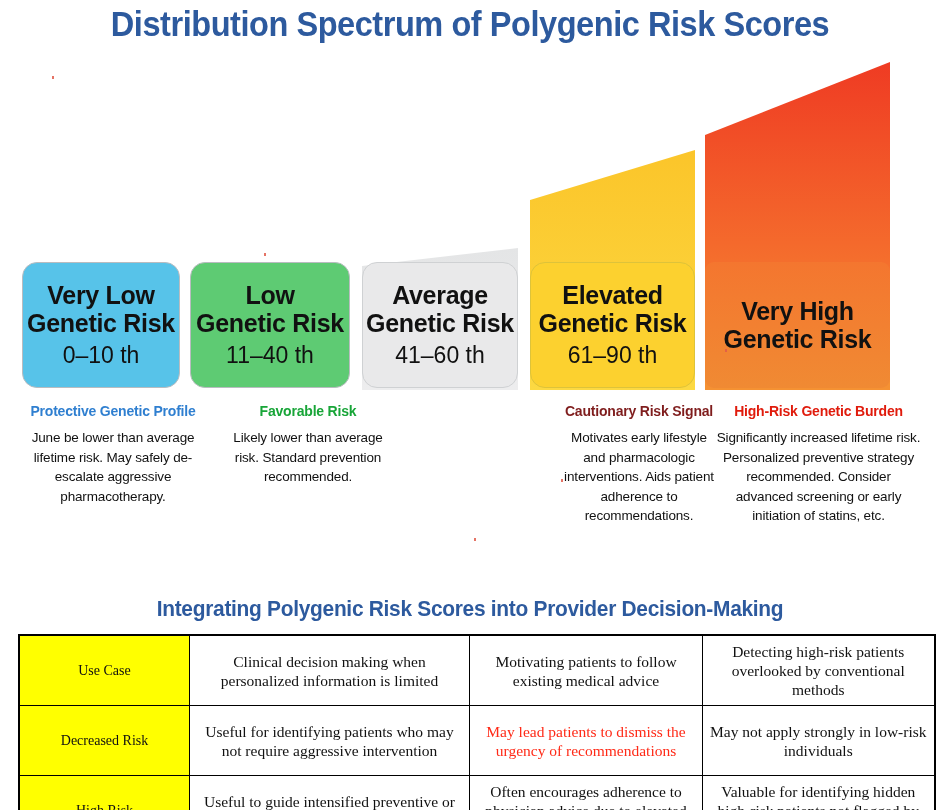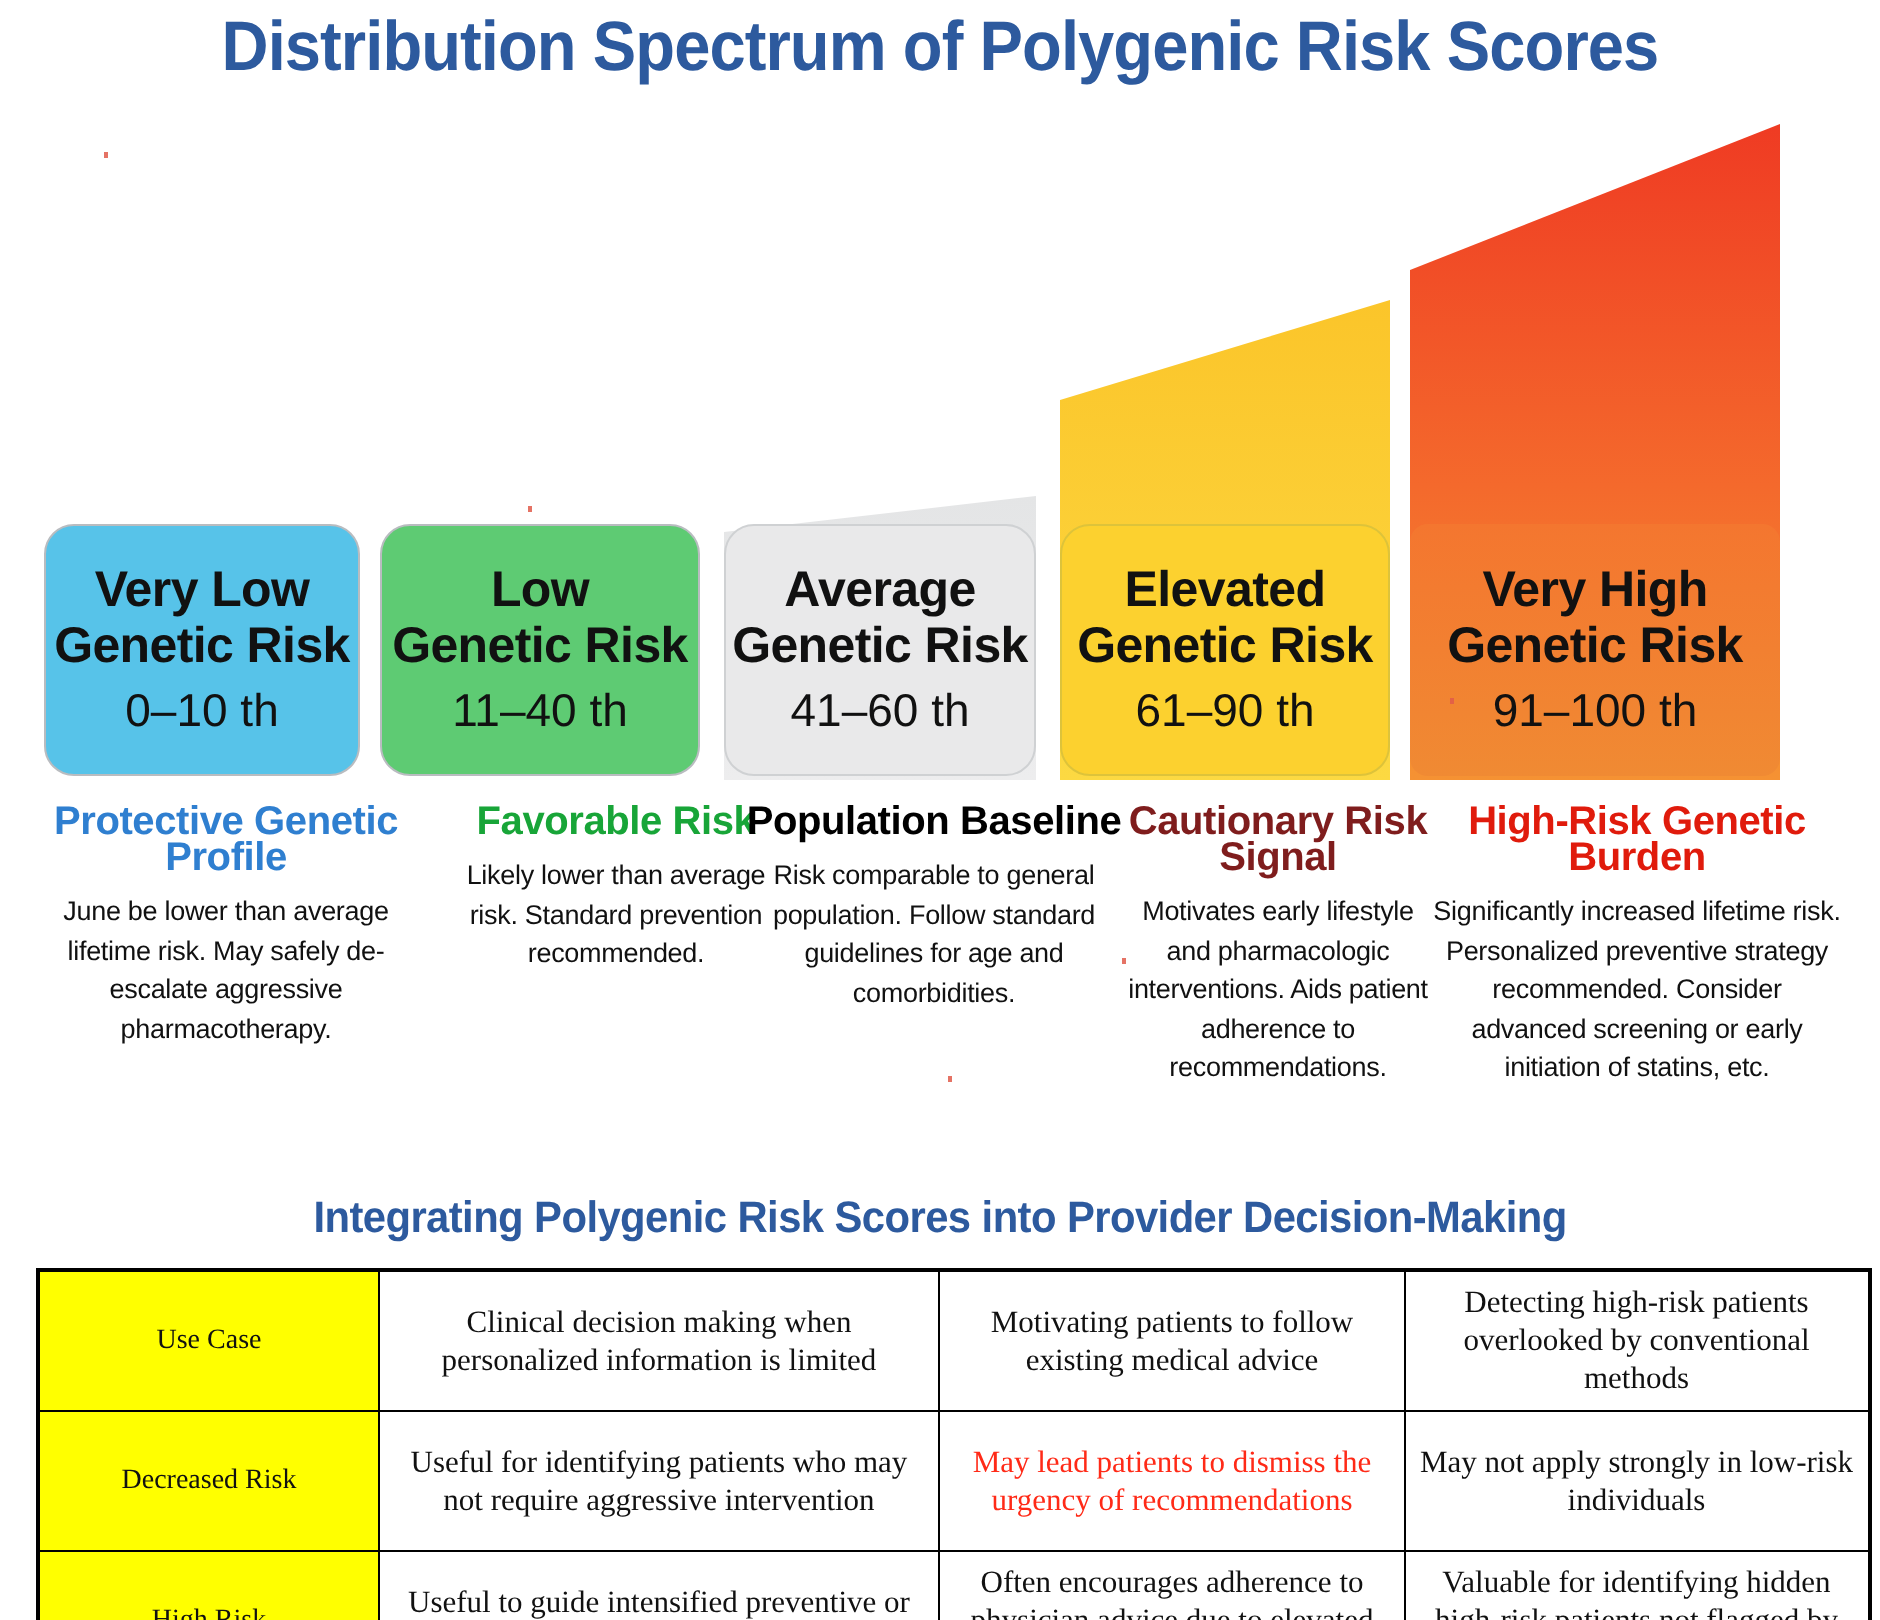--- a/index.html
+++ b/index.html
@@ -61,21 +61,21 @@
   #box-4{left:705px;width:185px;background:linear-gradient(180deg,#f4762f 0%,#f08a33 100%);border:none;border-radius:9px;}
 
   
   .caps{position:absolute;left:0;top:402px;width:940px;height:170px;}
   .cap{
     position:absolute;top:0;
     text-align:center;
   }
   .cap .cap-head{
     font-family:"Liberation Sans", sans-serif;
-    font-weight:bold;font-size:20px;line-height:18px;
+    font-weight:bold;font-size:14px;line-height:18px;
     letter-spacing:-0.2px;
   }
   .cap .cap-body{
     font-family:"Liberation Sans", sans-serif;
     font-weight:normal;font-size:13.5px;line-height:19.5px;
     color:#111;
     margin-top:8px;
     letter-spacing:-0.15px;
   }
   #cap-0{left:18px;width:190px;}
@@ -192,36 +192,31 @@
 
     <div class="rbox" id="box-3">
       <div class="ln">Elevated</div>
       <div class="ln">Genetic Risk</div>
       <div class="pct">61–90 th</div>
     </div>
 
     <div class="rbox" id="box-4">
       <div class="ln">Very High</div>
       <div class="ln">Genetic Risk</div>
-      <div class="pct">91–100 th</div>
     </div>
   </div>
 
   <div class="caps">
     <div class="cap" id="cap-0">
       <div class="cap-head">Protective Genetic Profile</div>
       <div class="cap-body">June be lower than average lifetime risk. May safely de-escalate aggressive pharmacotherapy.</div>
     </div>
     <div class="cap" id="cap-1">
       <div class="cap-head">Favorable Risk</div>
       <div class="cap-body">Likely lower than average risk. Standard prevention recommended.</div>
-    </div>
-    <div class="cap" id="cap-2">
-      <div class="cap-head">Population Baseline</div>
-      <div class="cap-body">Risk comparable to general population. Follow standard guidelines for age and comorbidities.</div>
     </div>
     <div class="cap" id="cap-3">
       <div class="cap-head">Cautionary Risk Signal</div>
       <div class="cap-body">Motivates early lifestyle and pharmacologic interventions. Aids patient adherence to recommendations.</div>
     </div>
     <div class="cap" id="cap-4">
       <div class="cap-head">High-Risk Genetic Burden</div>
       <div class="cap-body">Significantly increased lifetime risk. Personalized preventive strategy recommended. Consider advanced screening or early initiation of statins, etc.</div>
     </div>
   </div>

